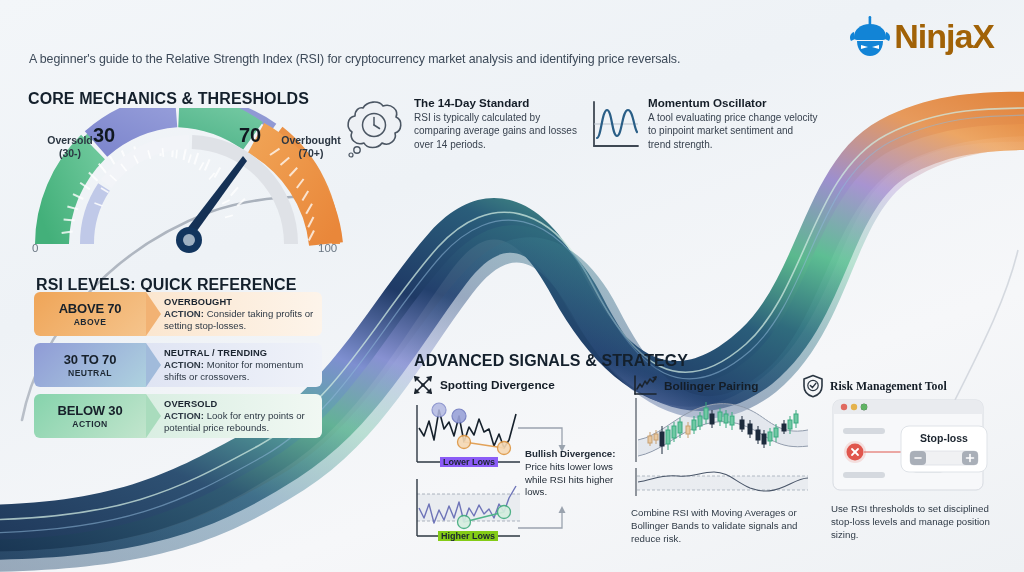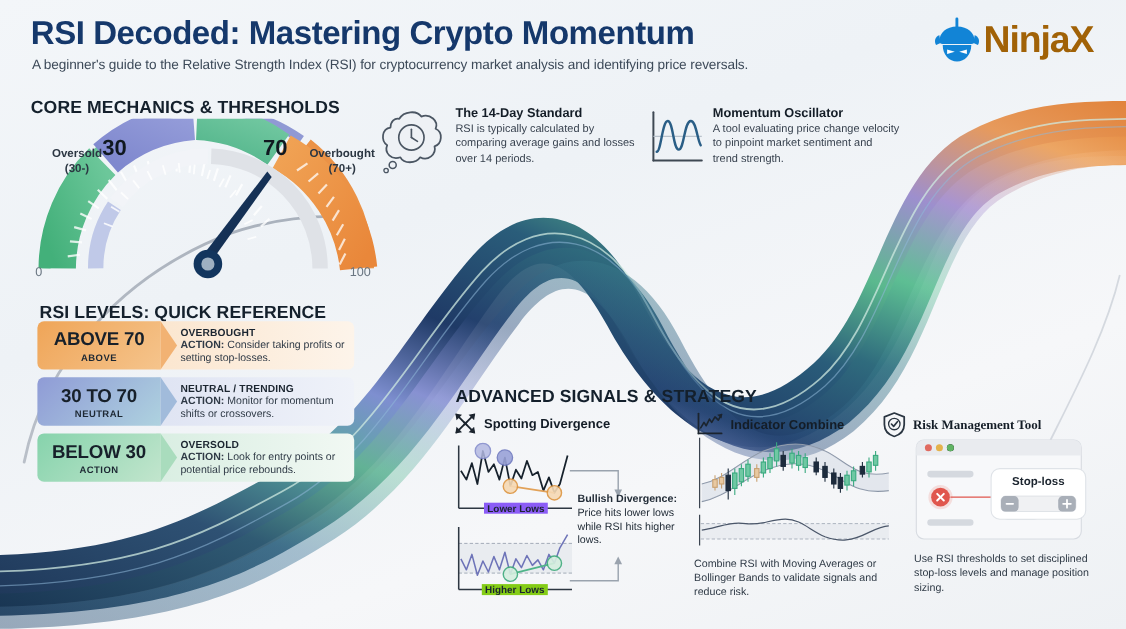--- a/index.html
+++ b/index.html
@@ -60,21 +60,21 @@
   .lvl-tag {
     position:absolute; left:0; top:0; width:112px; height:44px;
     display:flex; flex-direction:column; align-items:center; justify-content:center;
     border-radius:6px 0 0 6px; z-index:2;
   }
   .lvl-tag::after {
     content:""; position:absolute; right:-15px; top:0;
     border-top:22px solid transparent; border-bottom:22px solid transparent;
     border-left:15px solid currentColor;
   }
-  .lvl-tag-main { font-size:17px; font-weight:bold; color:#17202a; letter-spacing:-0.2px; }
+  .lvl-tag-main { font-size:13px; font-weight:bold; color:#17202a; letter-spacing:-0.2px; }
   .lvl-tag-sub  { font-size:8.6px; font-weight:bold; color:#1d2833; letter-spacing:0.4px; margin-top:1px;}
   .lvl-body {
     position:absolute; left:108px; top:0; right:0; height:44px;
     border-radius:0 6px 6px 0; padding:5px 8px 0 22px;
   }
   .lvl-title { font-size:9.3px; font-weight:bold; color:#1b2530; letter-spacing:0.15px; }
   .lvl-desc  { font-size:9.6px; color:#2f3a46; line-height:1.28; margin-top:1px; }
   .lvl-desc b { font-weight:bold; }
 
   
@@ -209,21 +209,20 @@
              C 700 452, 620 404, 572 314
              C 534 246, 504 252, 472 294
              C 422 360, 382 440, 304 490
              C 228 538, 156 572, -30 572 Z" fill="url(#gRibbonC)" opacity="0.45"></path>
 
     <path d="M 22 420 C 40 330, 110 250, 210 212 C 250 198, 290 196, 318 197" fill="none" stroke="url(#gArrow)" stroke-width="2.6" stroke-linecap="round"></path>
     <path d="M 308 189 L 326 197 L 308 206 Z" fill="#a8b0bb"></path>
     <path d="M 955 400 C 980 350, 1006 300, 1018 250" fill="none" stroke="#c6ccd4" stroke-width="1.6" opacity="0.7"></path>
   </svg>
 
-  <div class="title">RSI Decoded: Mastering Crypto Momentum</div>
   <div class="subtitle">A beginner's guide to the Relative Strength Index (RSI) for cryptocurrency market analysis and identifying price reversals.</div>
 
   <div class="logo">
     <svg width="44" height="44" viewBox="0 0 44 44">
       <g fill="#1284d6">
         <rect x="20.6" y="2" width="2.6" height="11" rx="1.2"></rect>
         <path d="M22 10 C 12 10, 6 16, 6 23 C 6 25, 7 26, 9 26 L 35 26 C 37 26, 38 25, 38 23 C 38 16, 32 10, 22 10 Z"></path>
         <path d="M6 18 C 2 19, 1 24, 3 27 L 7 25 Z"></path>
         <path d="M38 18 C 42 19, 43 24, 41 27 L 37 25 Z"></path>
         <path d="M9 27 C 9 36, 15 42, 22 42 C 29 42, 35 36, 35 27 Z"></path>
@@ -473,21 +472,21 @@
   </div>
 
   <div id="panel-ind">
     <div class="sub-head">
       <svg width="26" height="24" viewBox="0 0 26 24">
         <line x1="3" y1="2" x2="3" y2="20" stroke="#1b242e" stroke-width="1.6" stroke-linecap="round"></line>
         <line x1="3" y1="20" x2="24" y2="20" stroke="#1b242e" stroke-width="1.6" stroke-linecap="round"></line>
         <polyline points="5,15 8,10 10,13 13,7 15,10 18,5 21,8 24,3" fill="none" stroke="#1b242e" stroke-width="1.5" stroke-linejoin="round" stroke-linecap="round"></polyline>
         <path d="M 20 3 L 24.5 2.2 L 24 6.5 Z" fill="#1b242e"></path>
       </svg>
-      <span class="sub-title">Indicator Combine</span>
+      <span class="sub-title">Bollinger Pairing</span>
     </div>
   </div>
 
   <svg style="position:absolute;left:632px;top:396px;" width="178" height="104" viewBox="0 0 178 104">
     <line x1="4" y1="2" x2="4" y2="66" stroke="#3b4450" stroke-width="1.1"></line>
     <path d="M 6 44 C 26 40, 40 24, 62 14 C 84 5, 100 6, 118 14 C 136 22, 146 40, 176 34" fill="none" stroke="#8792a3" stroke-width="1"></path>
     <path d="M 6 60 C 26 56, 40 42, 62 32 C 84 23, 100 24, 118 32 C 136 40, 146 54, 176 50" fill="none" stroke="#8792a3" stroke-width="1"></path>
     <path d="M 6 44 C 26 40, 40 24, 62 14 C 84 5, 100 6, 118 14 C 136 22, 146 40, 176 34
              L 176 50 C 146 54, 136 40, 118 32 C 100 24, 84 23, 62 32 C 40 42, 26 56, 6 60 Z" fill="#c3cbda" opacity="0.35"></path>
     <g stroke-width="1">

